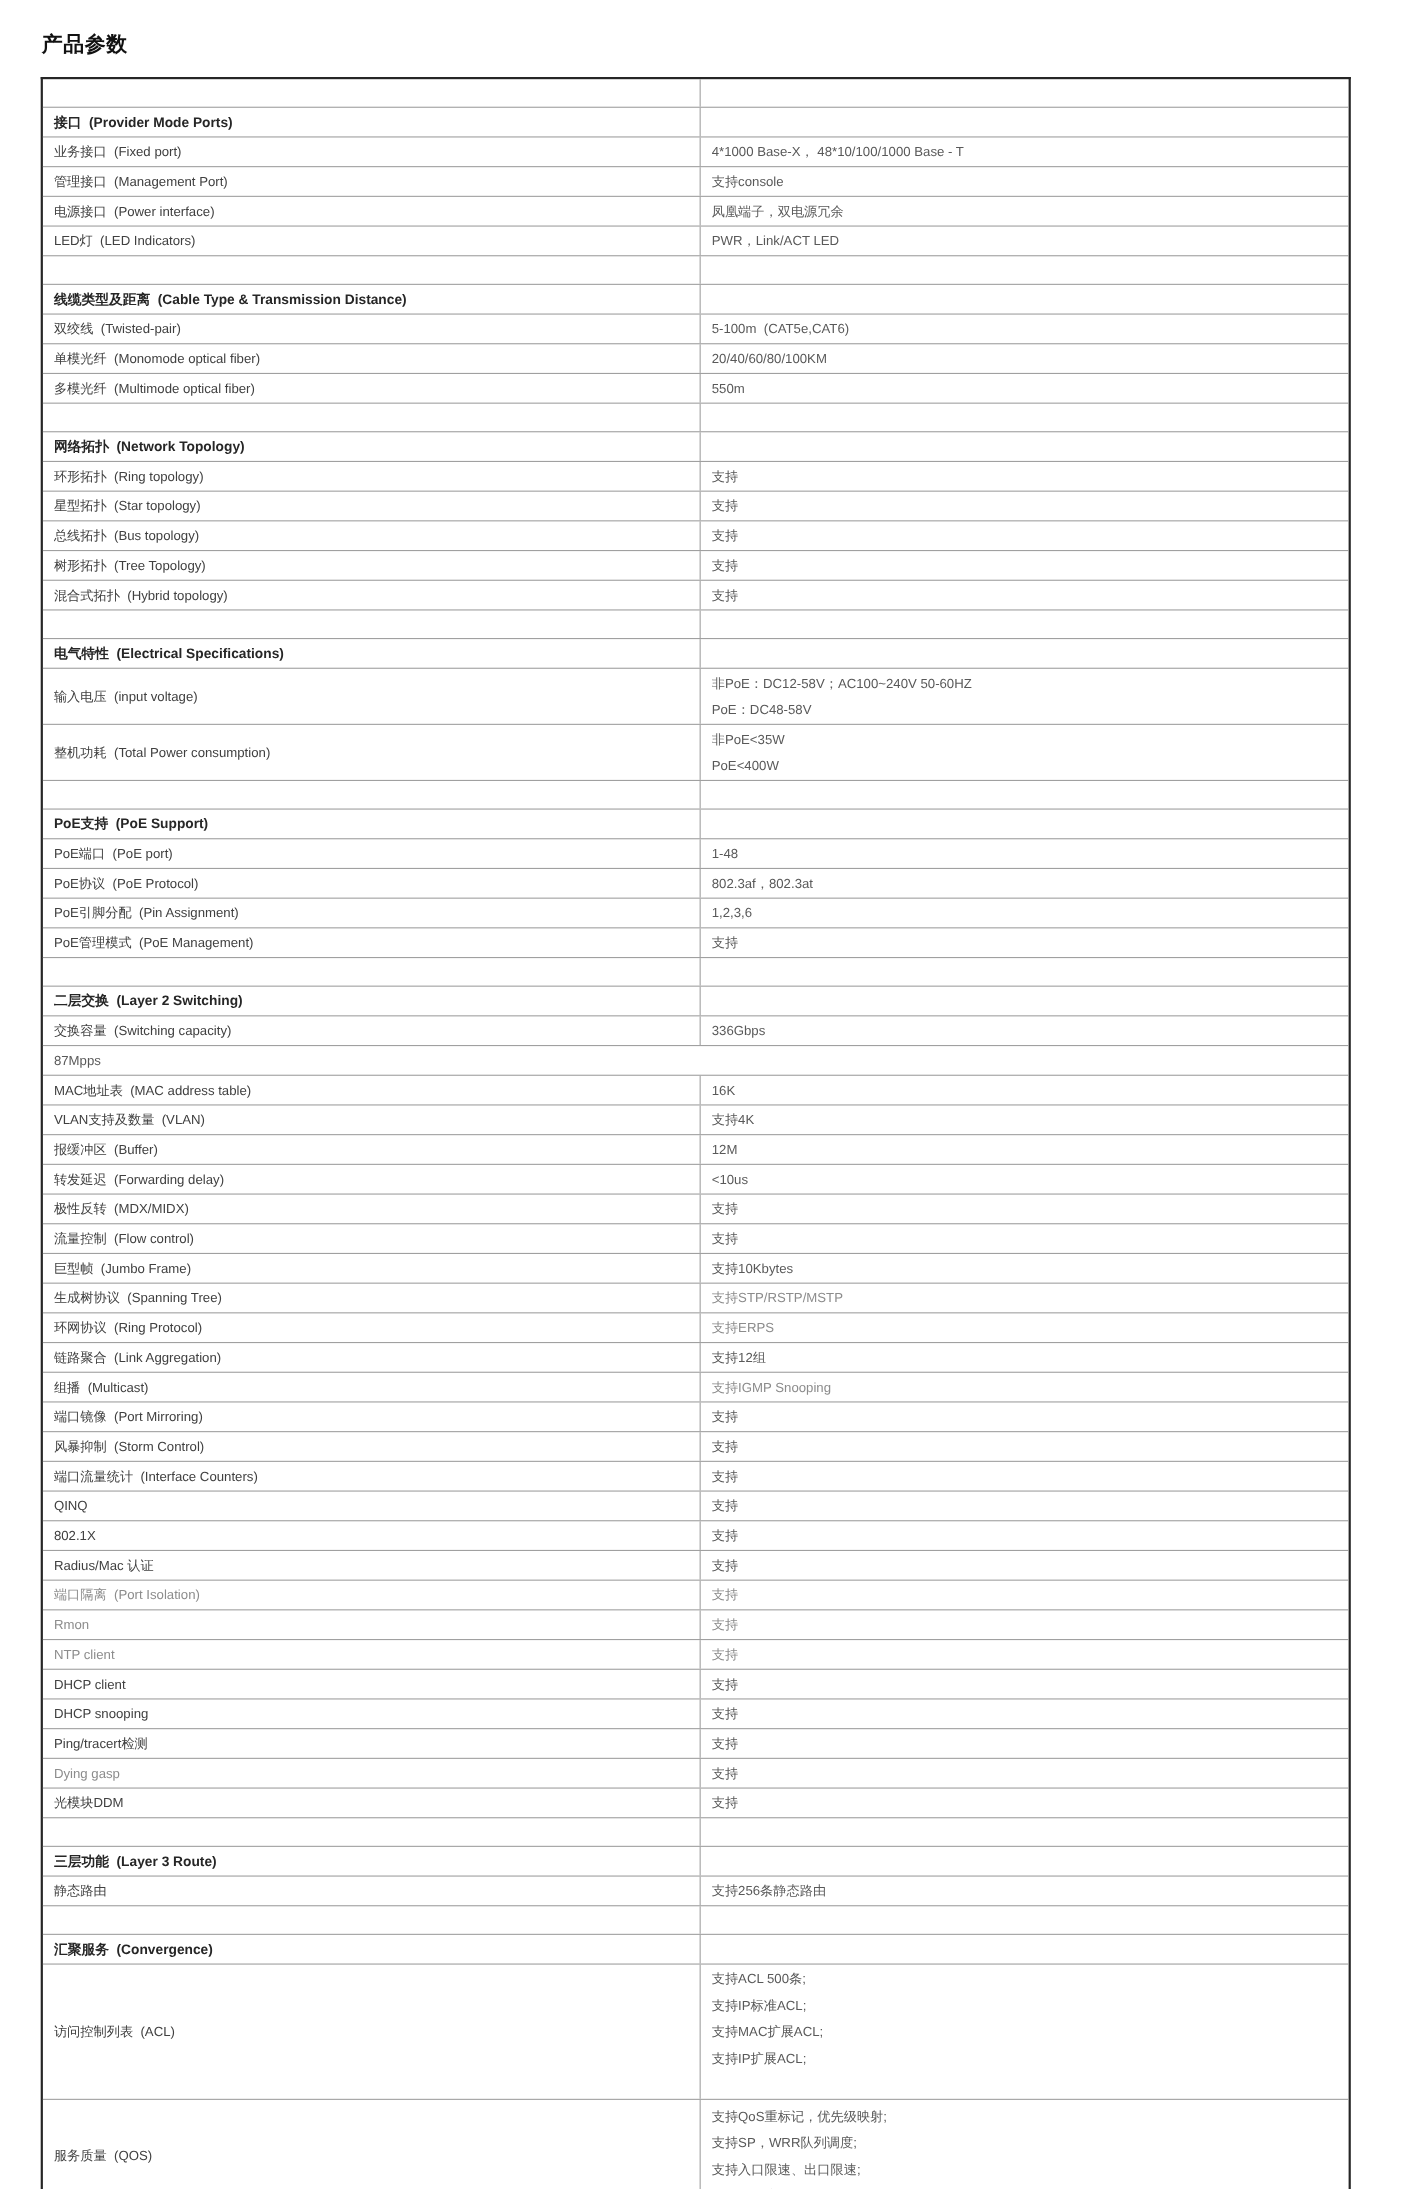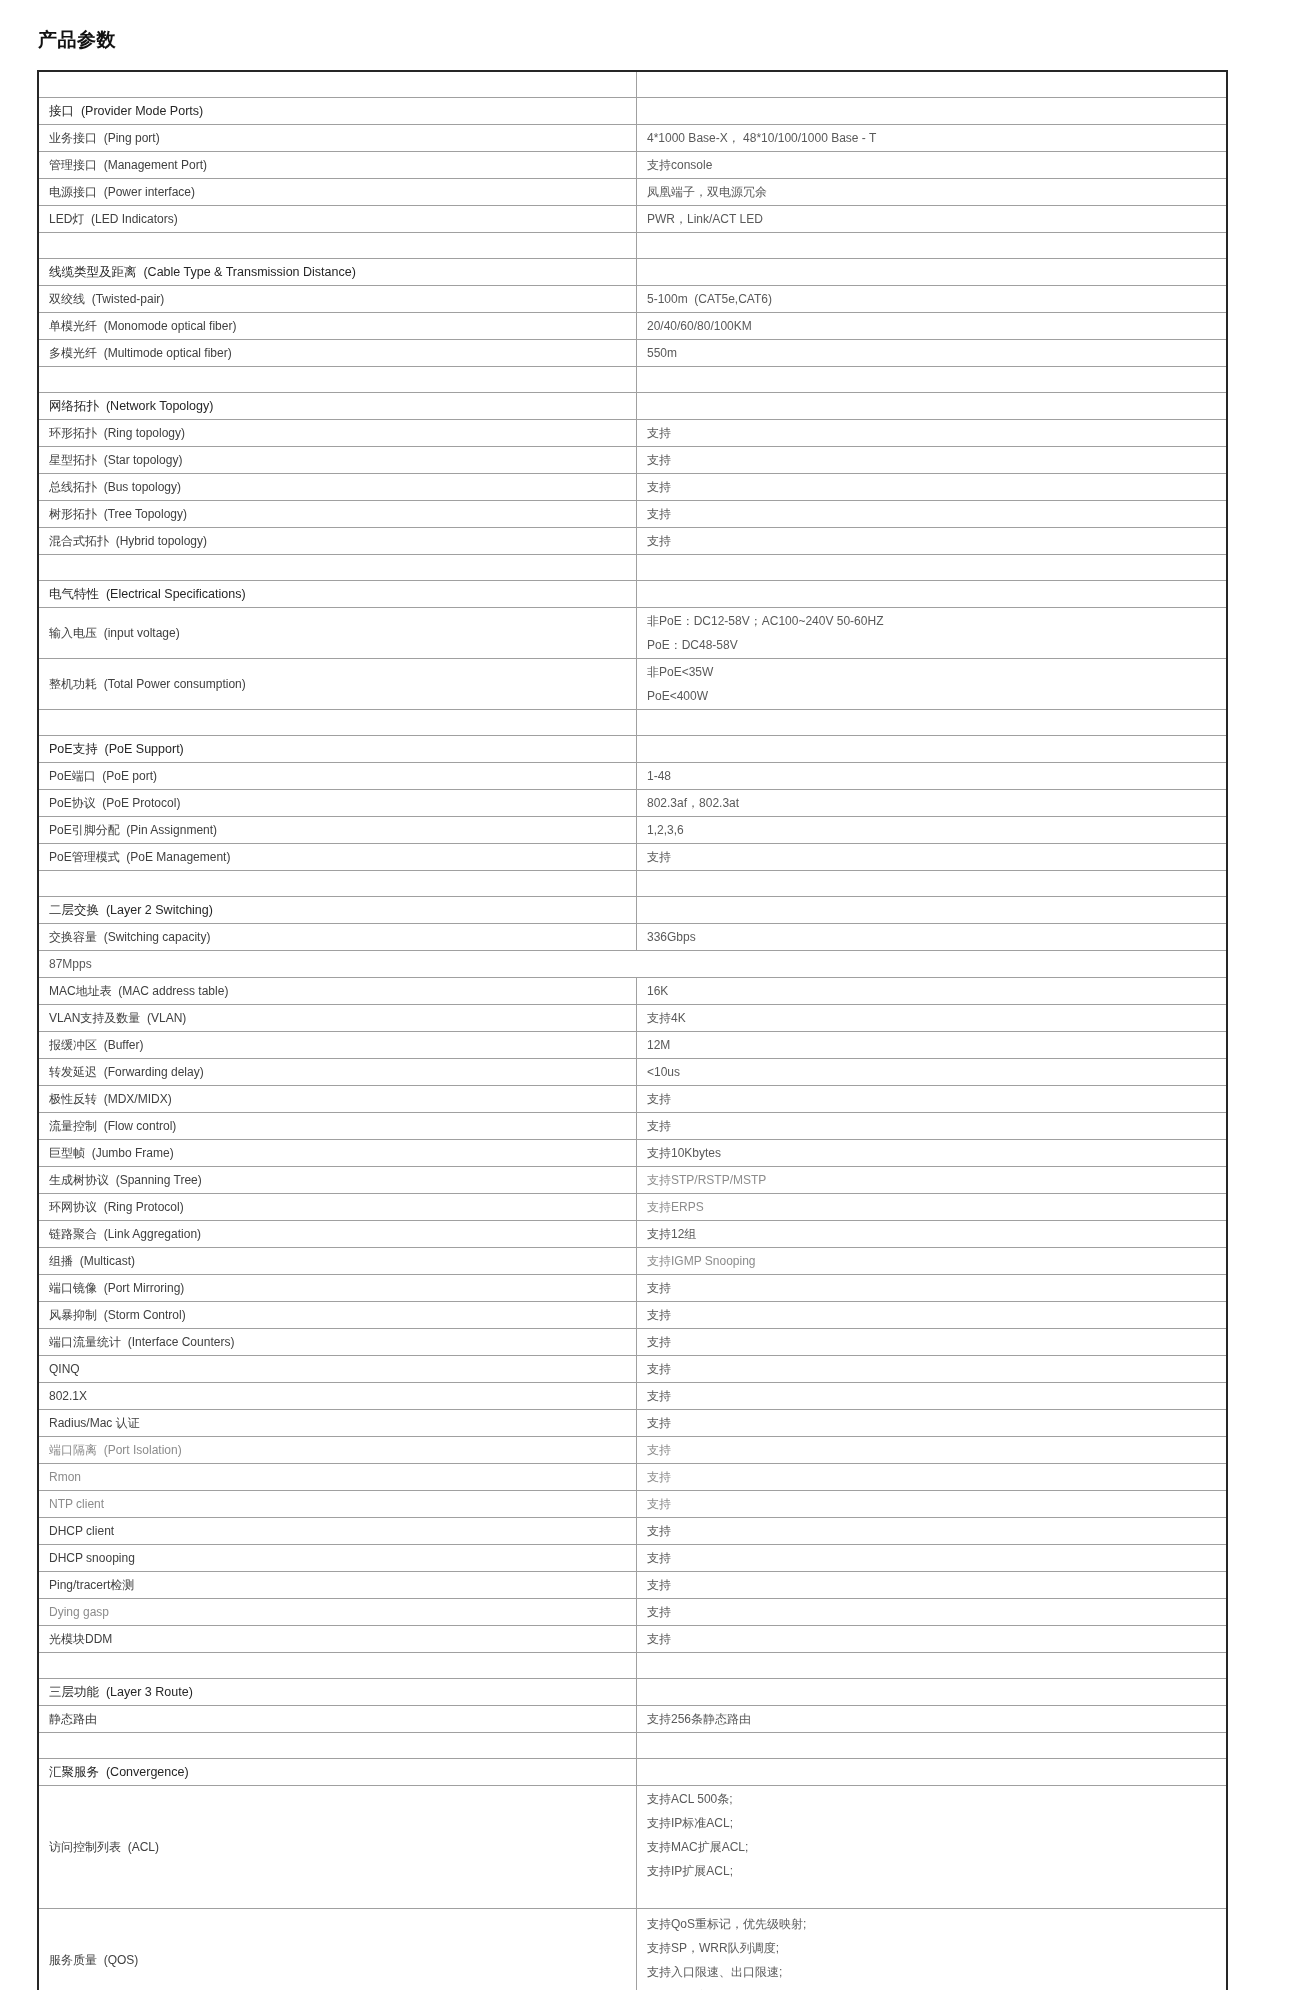--- a/index.html
+++ b/index.html
@@ -56,21 +56,21 @@
   .cell.right { flex: 1; }
   .line {
     font-size: 12px;
     line-height: 24px;
     min-height: 24px;
     color: #595959;
     white-space: pre;
   }
   .cell.left .line { color: #404040; }
   .row.section .line {
-    font-weight: 400;
+    font-weight: 700;
     font-size: 12.5px;
     color: #262626;
   }
   .line.muted { color: #8c8c8c !important; }
 </style>
 </head>
 <body>
 
 <div class="page">
   <h1 class="title">产品参数</h1>
@@ -80,21 +80,21 @@
         <div class="cell right"></div>
       </div>
       <div class="row section">
         <div class="cell left">
           <div class="line">接口  (Provider Mode Ports)</div>
         </div>
         <div class="cell right"></div>
       </div>
       <div class="row">
         <div class="cell left">
-          <div class="line">业务接口  (Ping port)</div>
+          <div class="line">业务接口  (Fixed port)</div>
         </div>
         <div class="cell right">
           <div class="line">4*1000 Base-X， 48*10/100/1000 Base - T</div>
         </div>
       </div>
       <div class="row">
         <div class="cell left">
           <div class="line">管理接口  (Management Port)</div>
         </div>
         <div class="cell right">

